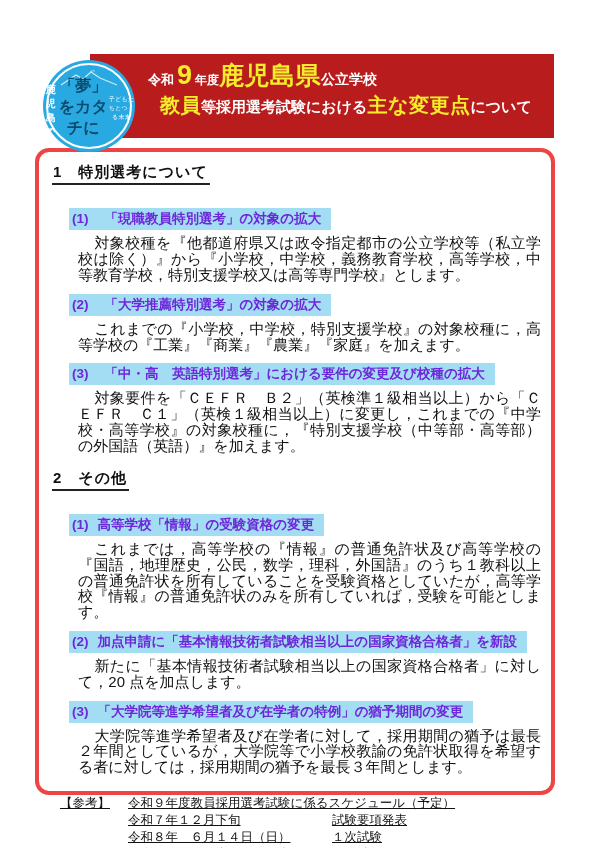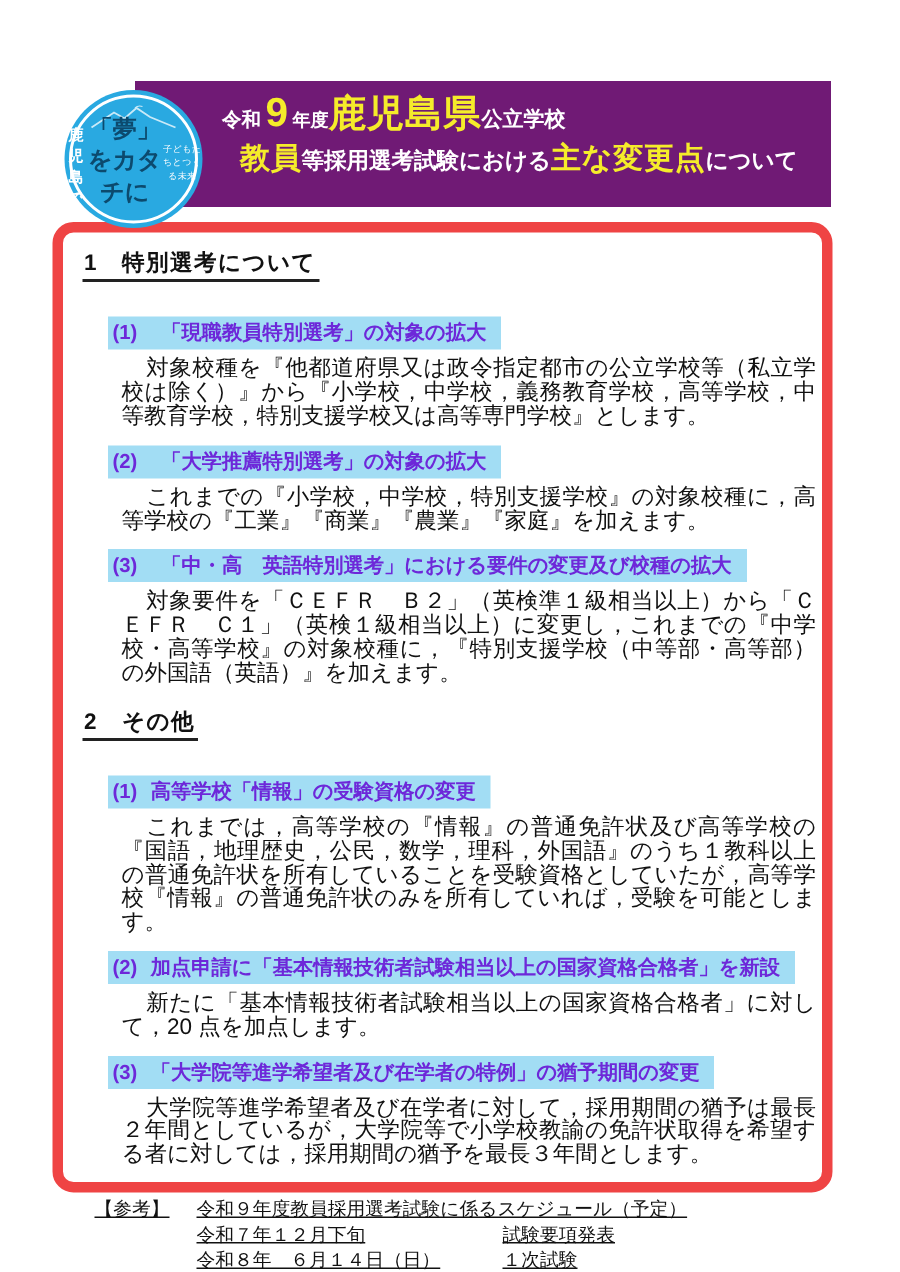--- a/index.html
+++ b/index.html
@@ -1,20 +1,20 @@
 <!DOCTYPE html>
 <html><head>
 <meta charset="utf-8">
 <style>
   html,body{margin:0;padding:0;background:#fff;}
   .page{position:relative;width:600px;height:848px;background:#ffffff;overflow:hidden;
         font-family:"Liberation Sans","DejaVu Sans",sans-serif;color:#111;}
 
   
-  .banner{position:absolute;left:90px;top:54px;width:464px;height:84px;background:#701a75;
+  .banner{position:absolute;left:90px;top:54px;width:464px;height:84px;background:#b91c1c;
           box-sizing:border-box;padding:5px 0 0 58px;}
   .banner-line{display:flex;align-items:baseline;white-space:nowrap;}
   .banner-line2{margin-left:12px;margin-top:0px;}
   .w-sm{color:#ffffff;font-size:13px;font-weight:bold;}
   .w-xs{color:#ffffff;font-size:12px;font-weight:bold;font-family:Liberation Mono, monospace;}
   .w-md{color:#ffffff;font-size:14px;font-weight:bold;}
   .w-md2{color:#ffffff;font-size:15px;font-weight:bold;}
   .y-num{color:#F5EC2A;font-size:27px;font-weight:bold;margin:0 3px;}
   .y-lg{color:#F5EC2A;font-size:25px;font-weight:bold;letter-spacing:0.5px;}
   .y-xl{color:#F5EC2A;font-size:20px;font-weight:bold;letter-spacing:0.5px;}
@@ -25,21 +25,21 @@
         align-items:center;justify-content:center;z-index:2;text-align:center;}
   .logo::after{content:"";position:absolute;left:3px;top:3px;right:3px;bottom:3px;
         border:2px solid #ffffff;border-radius:50%;pointer-events:none;}
   .logo-mountain{position:absolute;top:10px;left:50%;transform:translateX(-50%);opacity:.75;}
   .logo-l1{position:relative;color:#fff;font-size:10px;font-weight:bold;margin-top:10px;}
   .logo-l2{position:relative;color:#0c4a6e;font-size:16px;font-weight:bold;margin-top:2px;}
   .logo-tag{position:relative;color:#fff;font-size:6px;margin-top:5px;letter-spacing:.3px;opacity:.95;}
 
   
   .content-box{position:absolute;left:35px;top:148px;width:520px;height:647px;
-        box-sizing:border-box;border:7px solid #ef4444;border-radius:14px;
+        box-sizing:border-box;border:4px solid #ef4444;border-radius:14px;
         padding:9px 12px 10px 13px;background:#fff;}
 
   .section-title{display:inline-block;font-size:15px;font-weight:bold;color:#111;
         border-bottom:2px solid #222;padding:0 2px 1px 1px;letter-spacing:1px;margin-top:2px;}
   .section + .section{margin-top:13px;}
 
   .item{margin-left:17px;margin-top:11px;}
   .item-heading{display:inline-block;background:#A2DDF4;font-size:13.5px;font-weight:bold;
         color:#6d28d9;padding:2px 10px 2px 3px;white-space:nowrap;}
   .s1 .item-no{margin-right:16px;}

